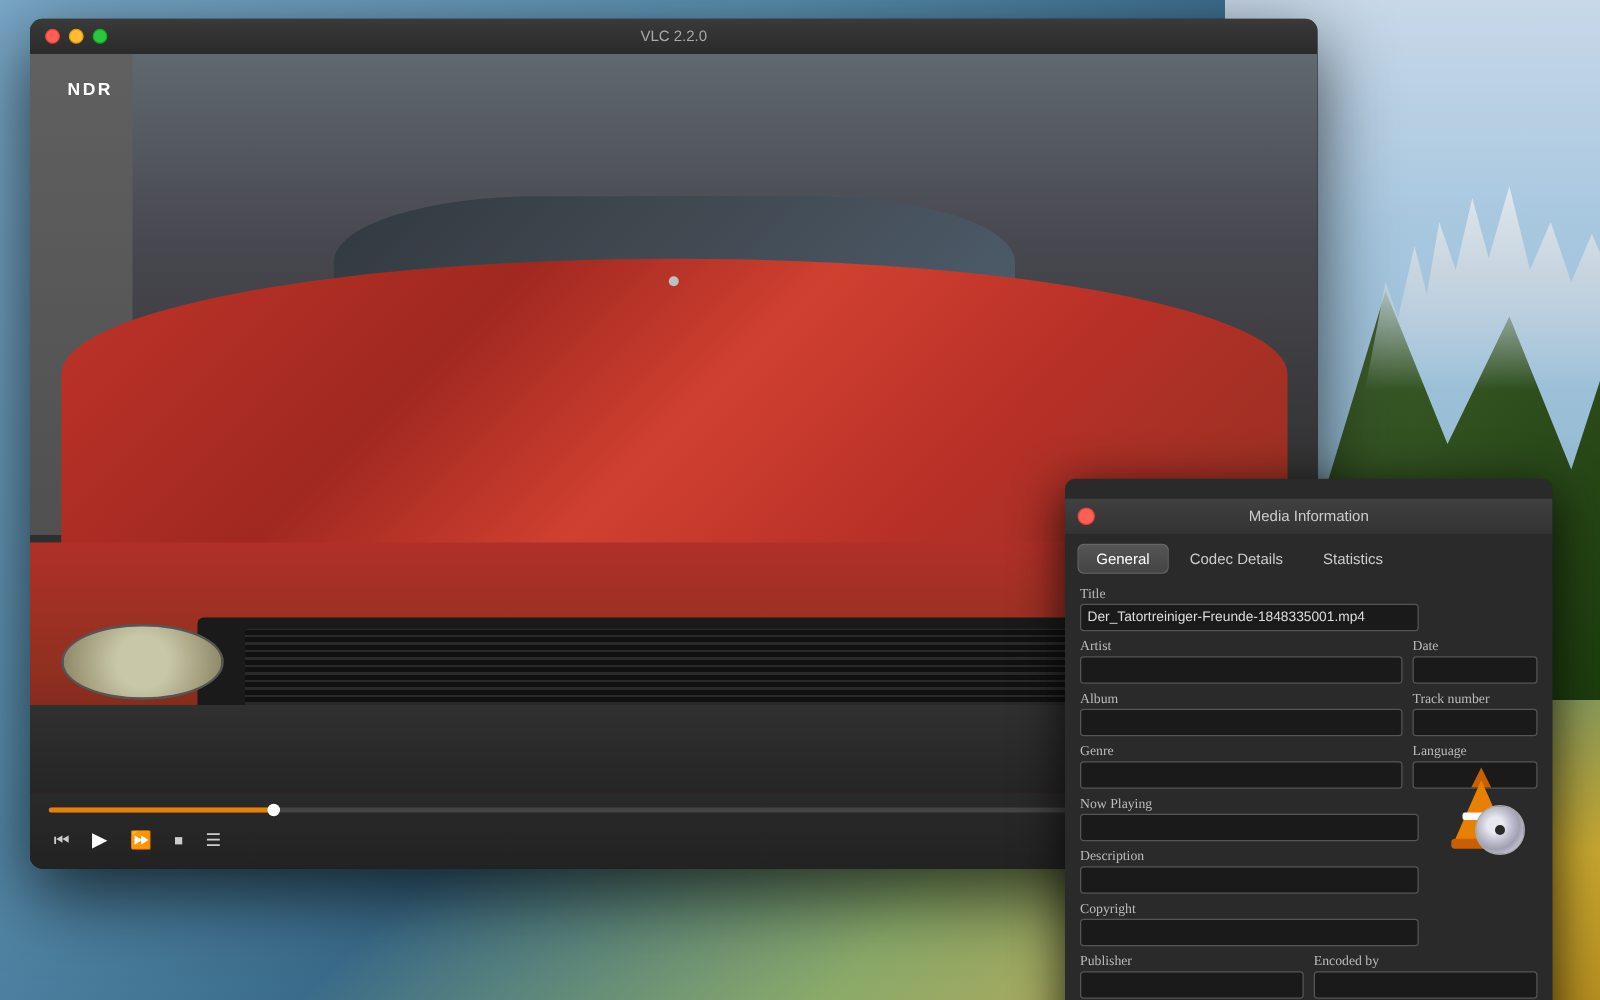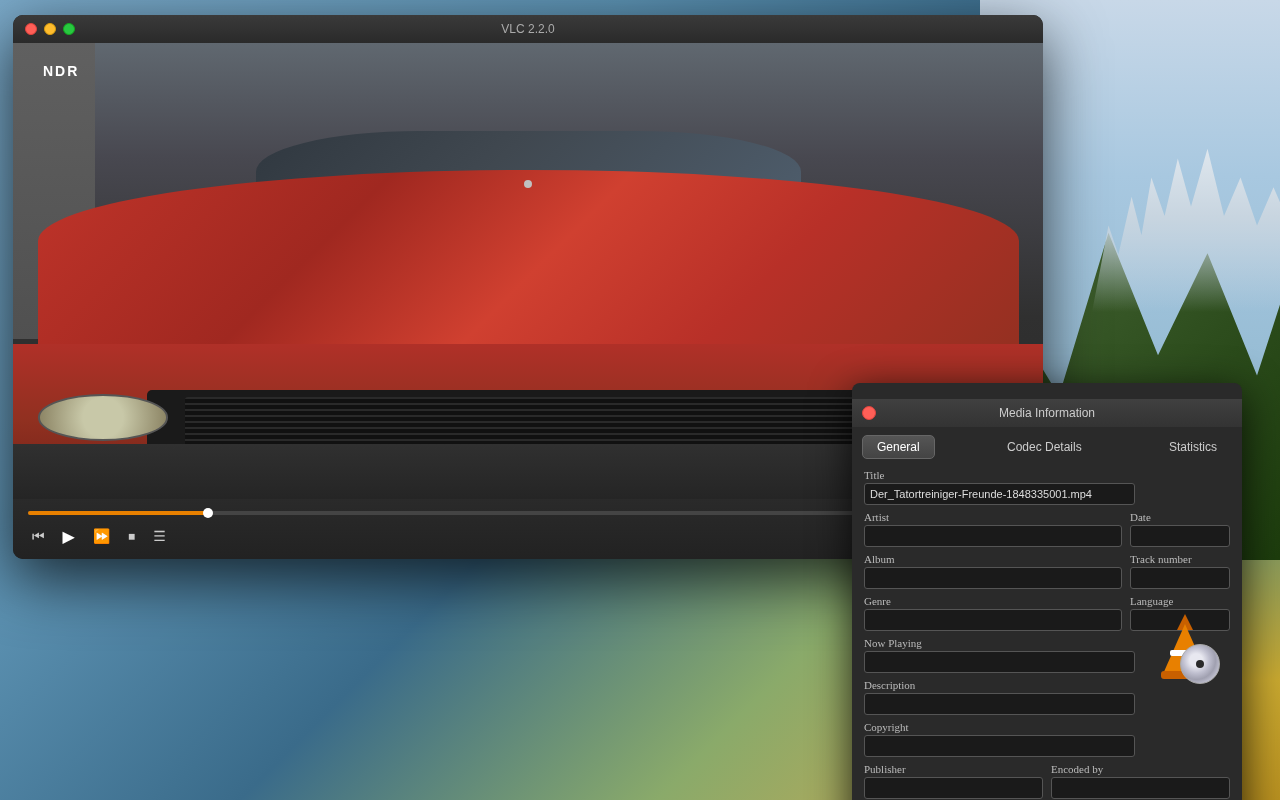--- a/index.html
+++ b/index.html
@@ -64,23 +64,23 @@
       position: absolute;
       bottom: 0; left: 0; right: 0;
       height: 30%;
       background: linear-gradient(180deg, #8a9a5a 0%, #c8a830 50%, #b89020 100%);
     }
 
     
     .vlc-window {
       position: absolute;
       top: 15px;
-      left: 13px;
+      left: 24px;
       width: 1030px;
-      height: 544px;
+      height: 680px;
       background: #1a1a1a;
       border-radius: 10px;
       overflow: hidden;
       box-shadow: 0 20px 60px rgba(0,0,0,0.7);
       z-index: 10;
     }
 
     .vlc-titlebar {
       height: 28px;
       background: linear-gradient(180deg, #3a3a3a 0%, #2a2a2a 100%);
@@ -335,21 +335,21 @@
     }
 
     .dialog-title {
       color: #ccc;
       font-size: 12px;
       font-weight: 500;
     }
 
     .dialog-tabs {
       display: flex;
-      justify-content: space-between;
+      justify-content: flex-start;
       gap: 2px;
       padding: 8px 10px 5px;
     }
 
     .dialog-tab {
       padding: 4px 14px;
       border-radius: 5px;
       font-size: 12px;
       color: #ccc;
       cursor: pointer;

